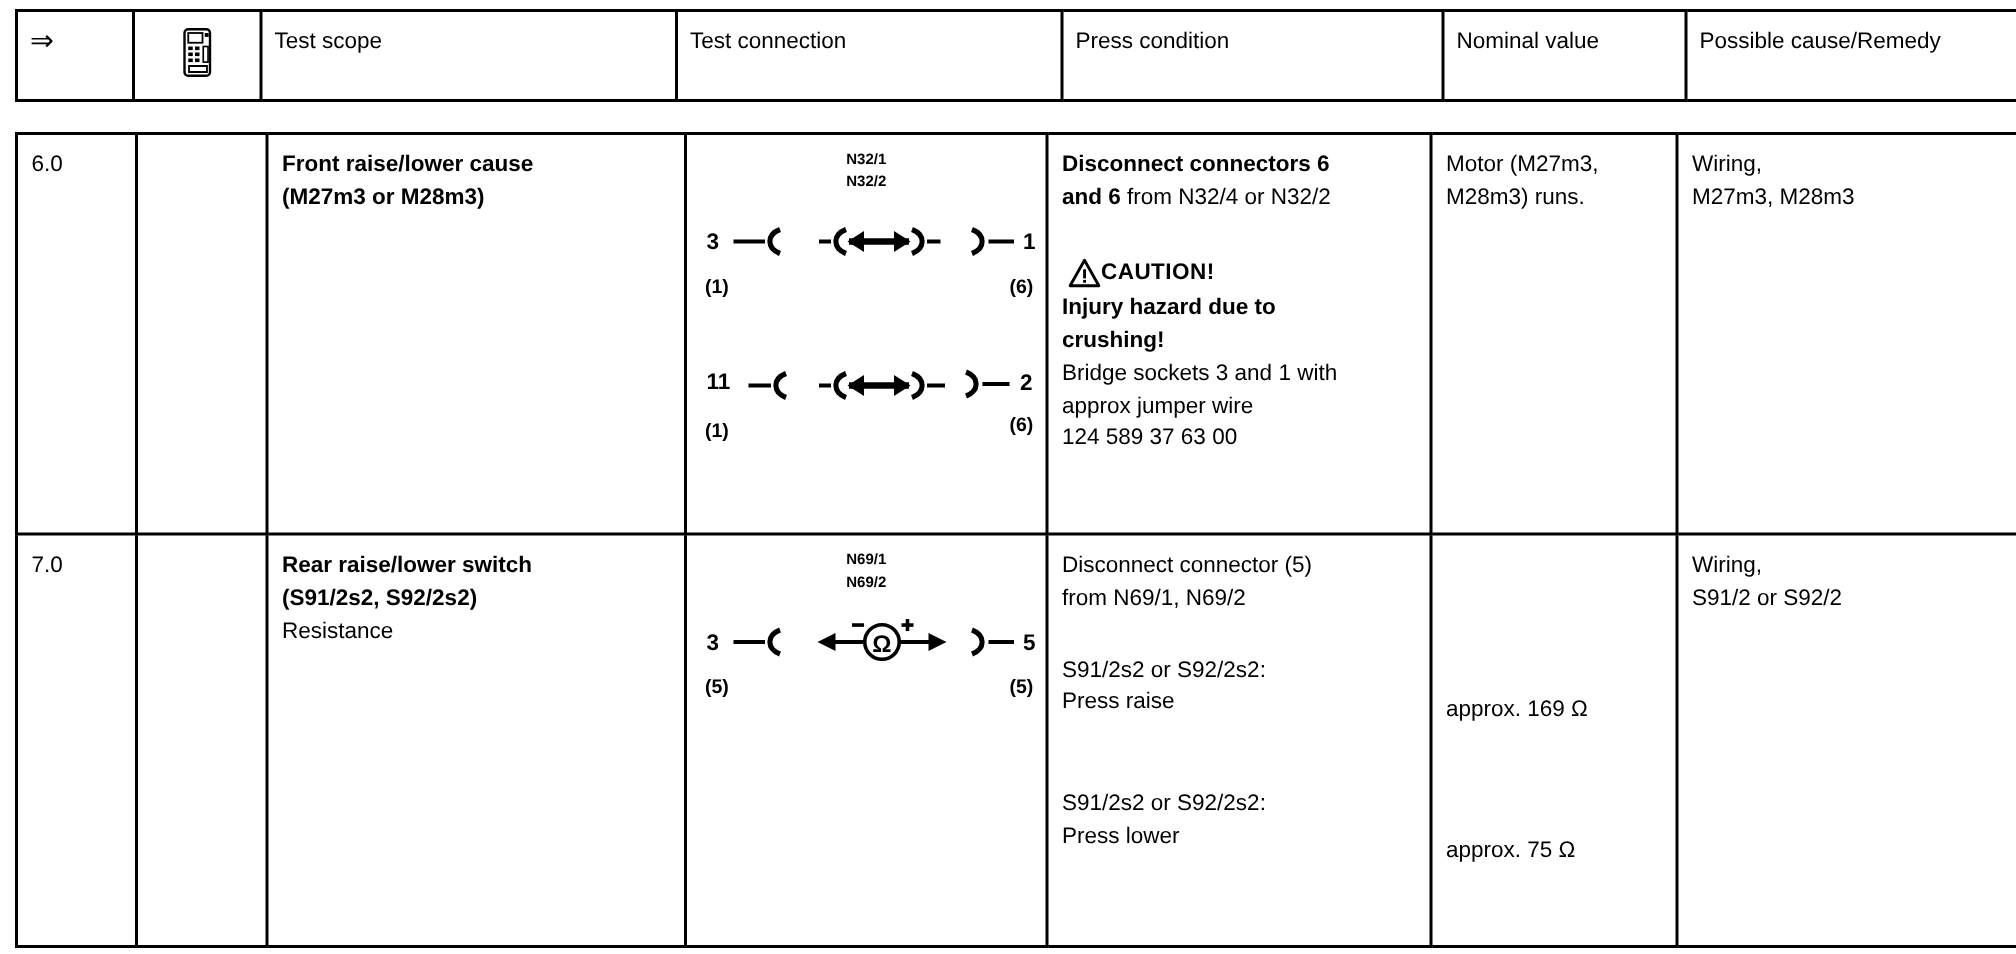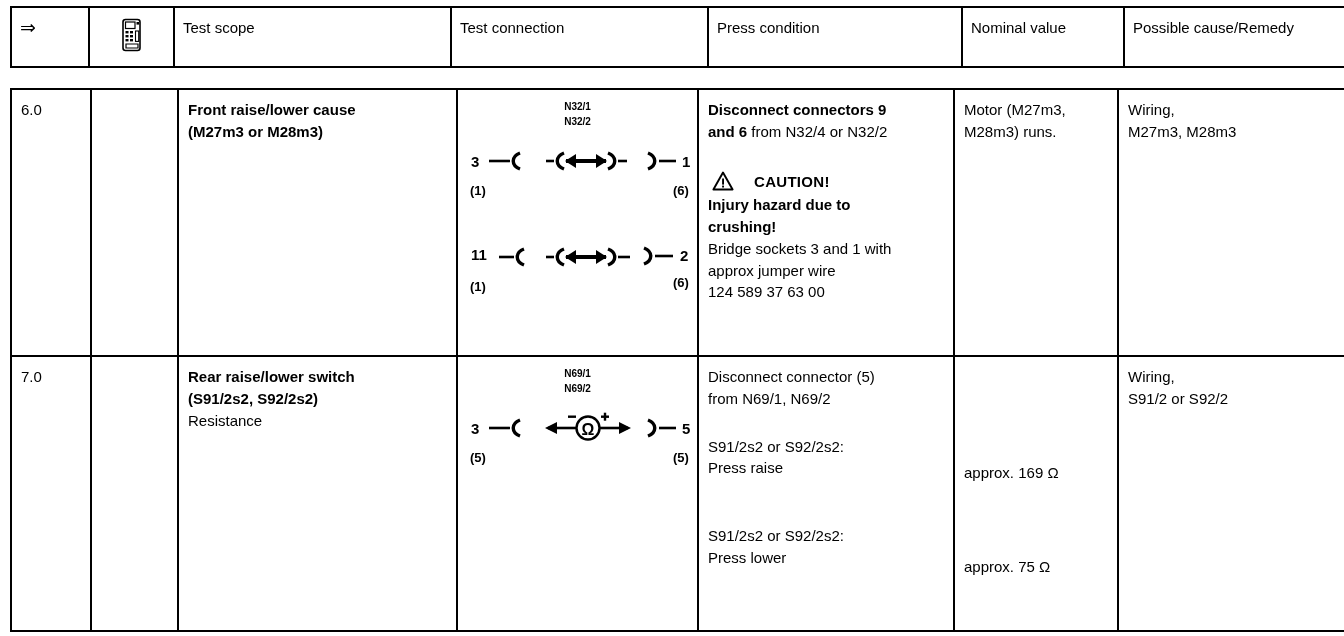--- a/index.html
+++ b/index.html
@@ -93,22 +93,22 @@
   .normal { font-weight: normal; }
   .ln     { display: block; white-space: nowrap; }
   .sp-md  { height: 26px; }
   .sp-lg  { height: 46px; }
   .sp-xl  { height: 72px; }
   .sp-xxl { height: 96px; }
 
   
   .caution-row {
     display: flex;
-    align-items: flex-start;
-    gap: 20px;
+    align-items: flex-end;
+    gap: 0;
     margin: 2px 0 2px 4px;
   }
   .warn-tri { width: 22px; height: 20px; display: block; }
   .caution-word {
     font-weight: bold;
     font-size: 15px;
     letter-spacing: 0.3px;
   }
 
   
@@ -244,21 +244,21 @@
             </svg>
             <span class="pin" style="left:13px; top:8px;">11</span>
             <span class="pin" style="left:222px; top:9px;">2</span>
             <span class="pin-paren" style="left:12px; top:41px;">(1)</span>
             <span class="pin-paren" style="left:215px; top:37px;">(6)</span>
           </div>
         </div>
       </td>
 
       <td class="c-cond">
-        <span class="ln bold">Disconnect connectors 9</span>
+        <span class="ln bold">Disconnect connectors 6</span>
         <span class="ln"><span class="bold">and 6</span><span> from N32/4 or N32/2</span></span>
 
         <div class="sp-md"></div>
 
         <div class="caution-row">
           <svg class="warn-tri" viewBox="0 0 22 20">
             <path d="M11 1.5 L20.6 18.5 L1.4 18.5 Z" fill="none" stroke="#000" stroke-width="1.9" stroke-linejoin="round"></path>
             <rect x="10.1" y="7.5" width="1.9" height="6.1" fill="#000"></rect>
             <rect x="10.1" y="14.6" width="1.9" height="1.9" fill="#000"></rect>
           </svg>

